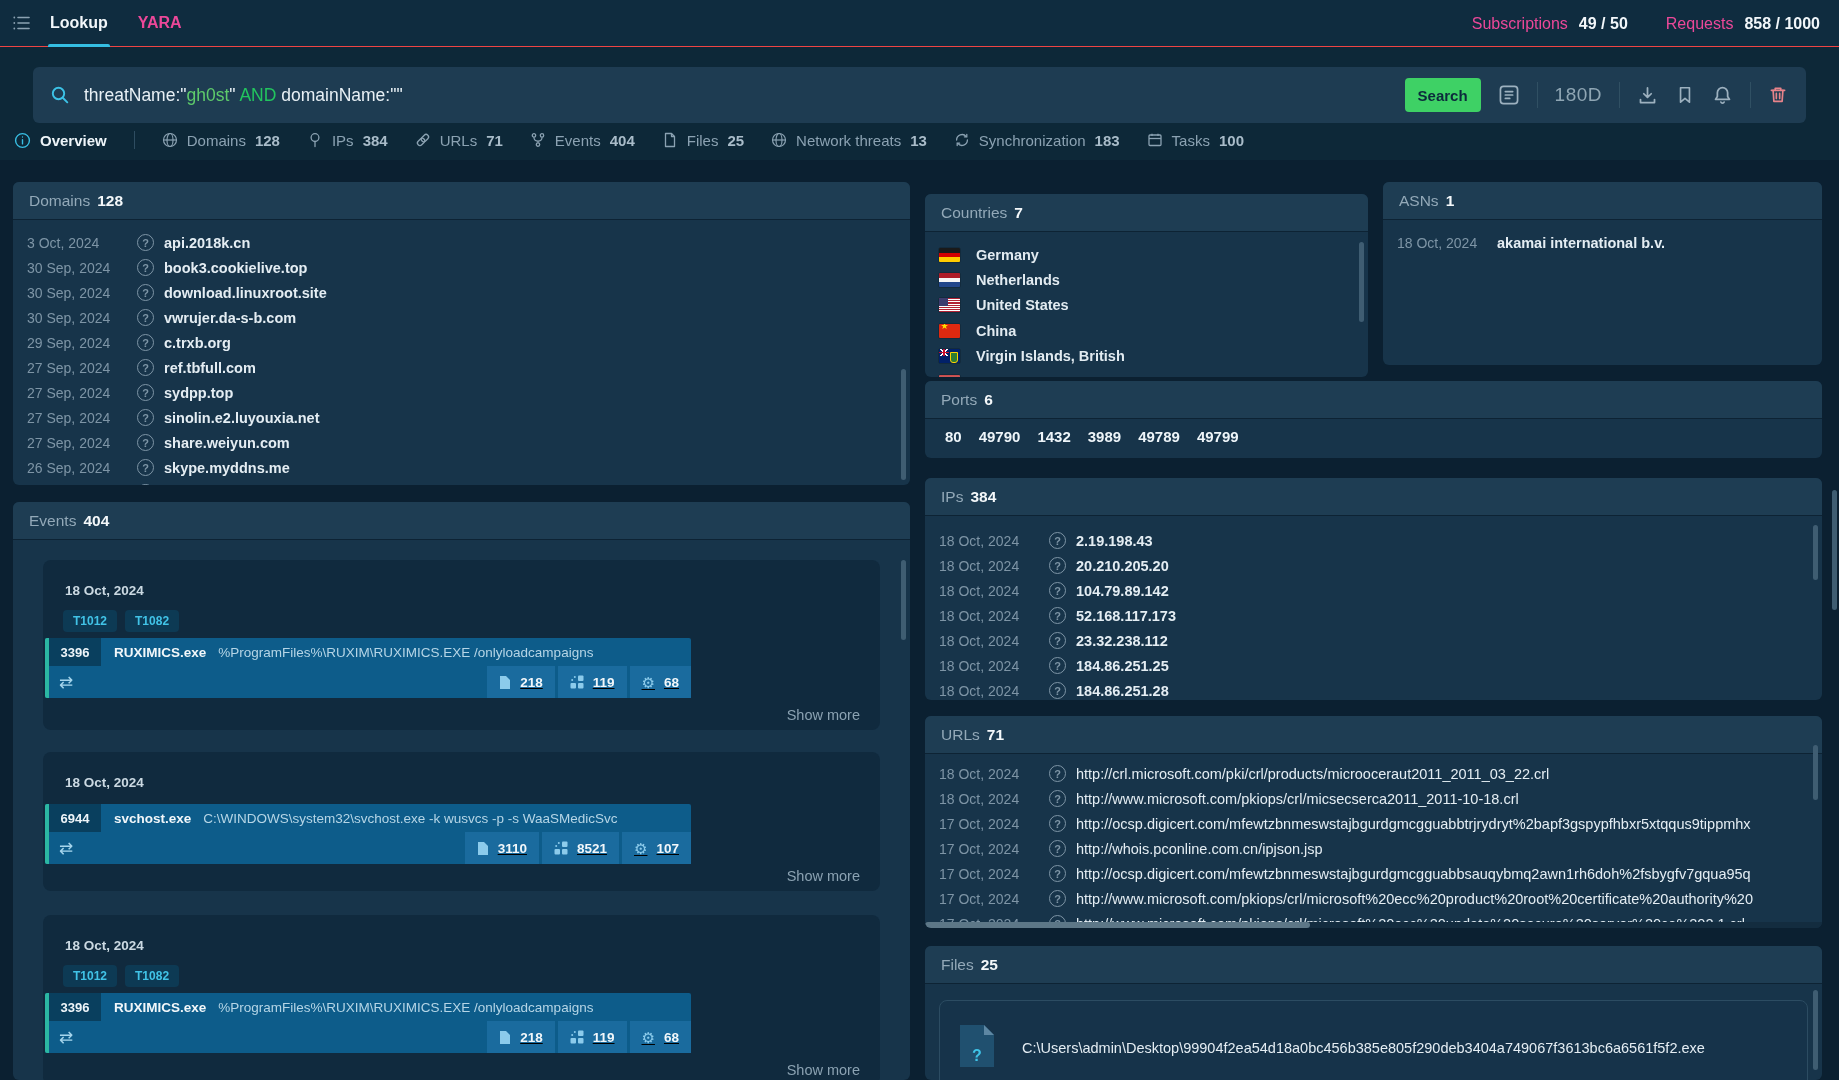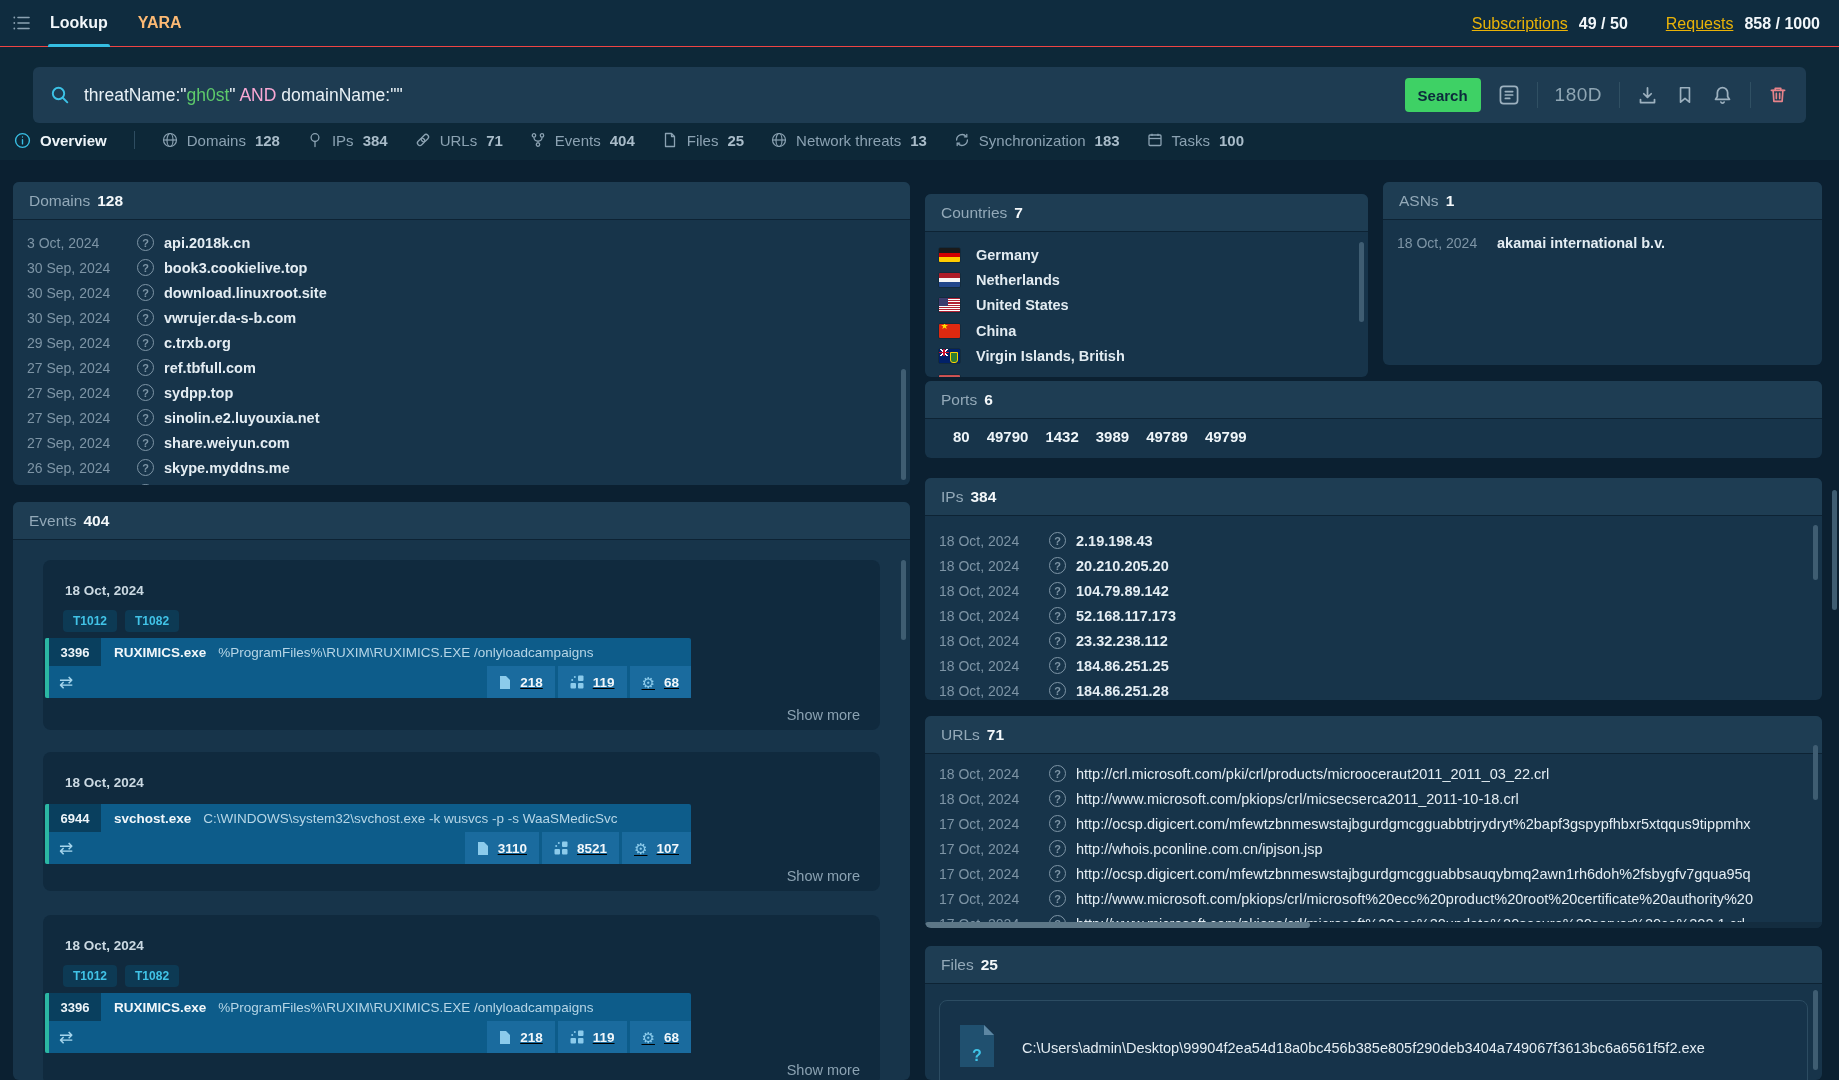--- a/index.html
+++ b/index.html
@@ -6,38 +6,38 @@
   body { background:#071826; font-family:"Liberation Sans", sans-serif; }
   .screen { position:relative; width:1839px; height:1080px; overflow:hidden;
             background:#0b2031; font-family:"Liberation Sans", sans-serif; }
 
   
   .topbar { position:absolute; top:0; left:0; right:0; height:47px; background:#0f2c3f;
             border-bottom:1px solid #ef4444; display:flex; align-items:center; }
   .menu-icon { margin-left:12px; display:flex; }
   .nav-tabs { display:flex; margin-left:16px; height:47px; }
   .nav-tab { position:relative; display:flex; align-items:center; padding:0 2px; margin-right:26px;
-             color:#fdba74; font-size:16px; font-weight:700; cursor:pointer; }
+             color:#ec4899; font-size:16px; font-weight:700; cursor:pointer; }
   .nav-tab.active { color:#f2f7fa; }
   .nav-tab.active::after { content:""; position:absolute; left:0; right:0; bottom:0; height:3px;
              background:#35bee2; border-radius:2px 2px 0 0; }
   .top-stats { position:absolute; right:19px; top:0; height:47px; display:flex; align-items:center; gap:38px; }
   .stat { display:flex; align-items:center; gap:11px; }
-  .stat-label { color:#eab308; font-size:16px;text-decoration:underline; }
+  .stat-label { color:#ec4899; font-size:16px; }
   .stat-value { color:#f2f7fa; font-size:16px; font-weight:700; }
 
   
   .subheader { position:absolute; top:47px; left:0; right:0; height:113px; background:#0d2838; }
   .sbar { position:absolute; left:33px; top:20px; width:1773px; height:56px; background:#1e3c52;
           border-radius:6px; display:flex; align-items:center; }
   .search-glyph { margin-left:17px; display:flex; flex:none; }
   .query { margin-left:14px; font-size:17.5px; color:#e8f0f5; white-space:nowrap; overflow:hidden; }
   .qp-plain { color:#e8f0f5; }
   .qp-value { color:#5ecb6b; }
-  .qp-operator { color:#f9a8d4; }
+  .qp-operator { color:#22c55e; }
   .sbar-right { margin-left:auto; display:flex; align-items:center; gap:17px; padding-right:18px; flex:none; }
   .search-btn { width:76px; height:34px; background:#3ed165; color:#0c2a3c; font-weight:700;
                 font-size:15px; border:none; border-radius:4px; display:flex; align-items:center;
                 justify-content:center; cursor:pointer; font-family:inherit; }
   .icon-btn { display:flex; align-items:center; justify-content:center; cursor:pointer; color:#9db1bf; }
   .v-sep { width:1px; height:26px; background:#305063; }
   .period { color:#8fa6b4; font-size:19px; letter-spacing:.5px; cursor:pointer; }
   .danger { color:#e8838a; }
 
   .rtabs { position:absolute; left:14px; top:84px; display:flex; align-items:center; gap:27px; }
@@ -89,21 +89,21 @@
   .flag-vg::after { content:""; position:absolute; right:2px; top:3px; width:6px; height:9px;
       background:#2e7d32; border:1px solid #ffd100; border-radius:0 0 3px 3px; }
   .flag-partial { background:linear-gradient(180deg,#c94747,#e0e0e0); }
 
   
   .arow { display:flex; align-items:center; height:25px; padding:0 14px; }
   .arow .date { width:92px; flex:none; color:#7e95a6; font-size:14px; }
   .aval { margin-left:8px; color:#e4edf3; font-weight:700; font-size:14.5px; }
 
   
-  .ports-row { display:flex; gap:17px; padding:9px 28px 0; }
+  .ports-row { display:flex; gap:17px; padding:9px 20px 0; }
   .port-val { color:#eef5f9; font-size:15px; font-weight:700; }
 
   
   .evt-body { padding-top:20px; }
   .evt-block { position:relative; margin-left:30px; width:837px; background:#102a3e; border-radius:8px; }
   .evt-b1, .evt-b3 { height:170px; }
   .evt-b1 { margin-bottom:22px; }
   .evt-b2 { height:139px; margin-bottom:24px; }
   .evt-date { margin:0; padding:23px 0 0 22px; color:#cbd9e2; font-size:13.5px; font-weight:700; line-height:16px; }
   .evt-tags { margin:11px 0 0 20px; display:flex; gap:8px; }

